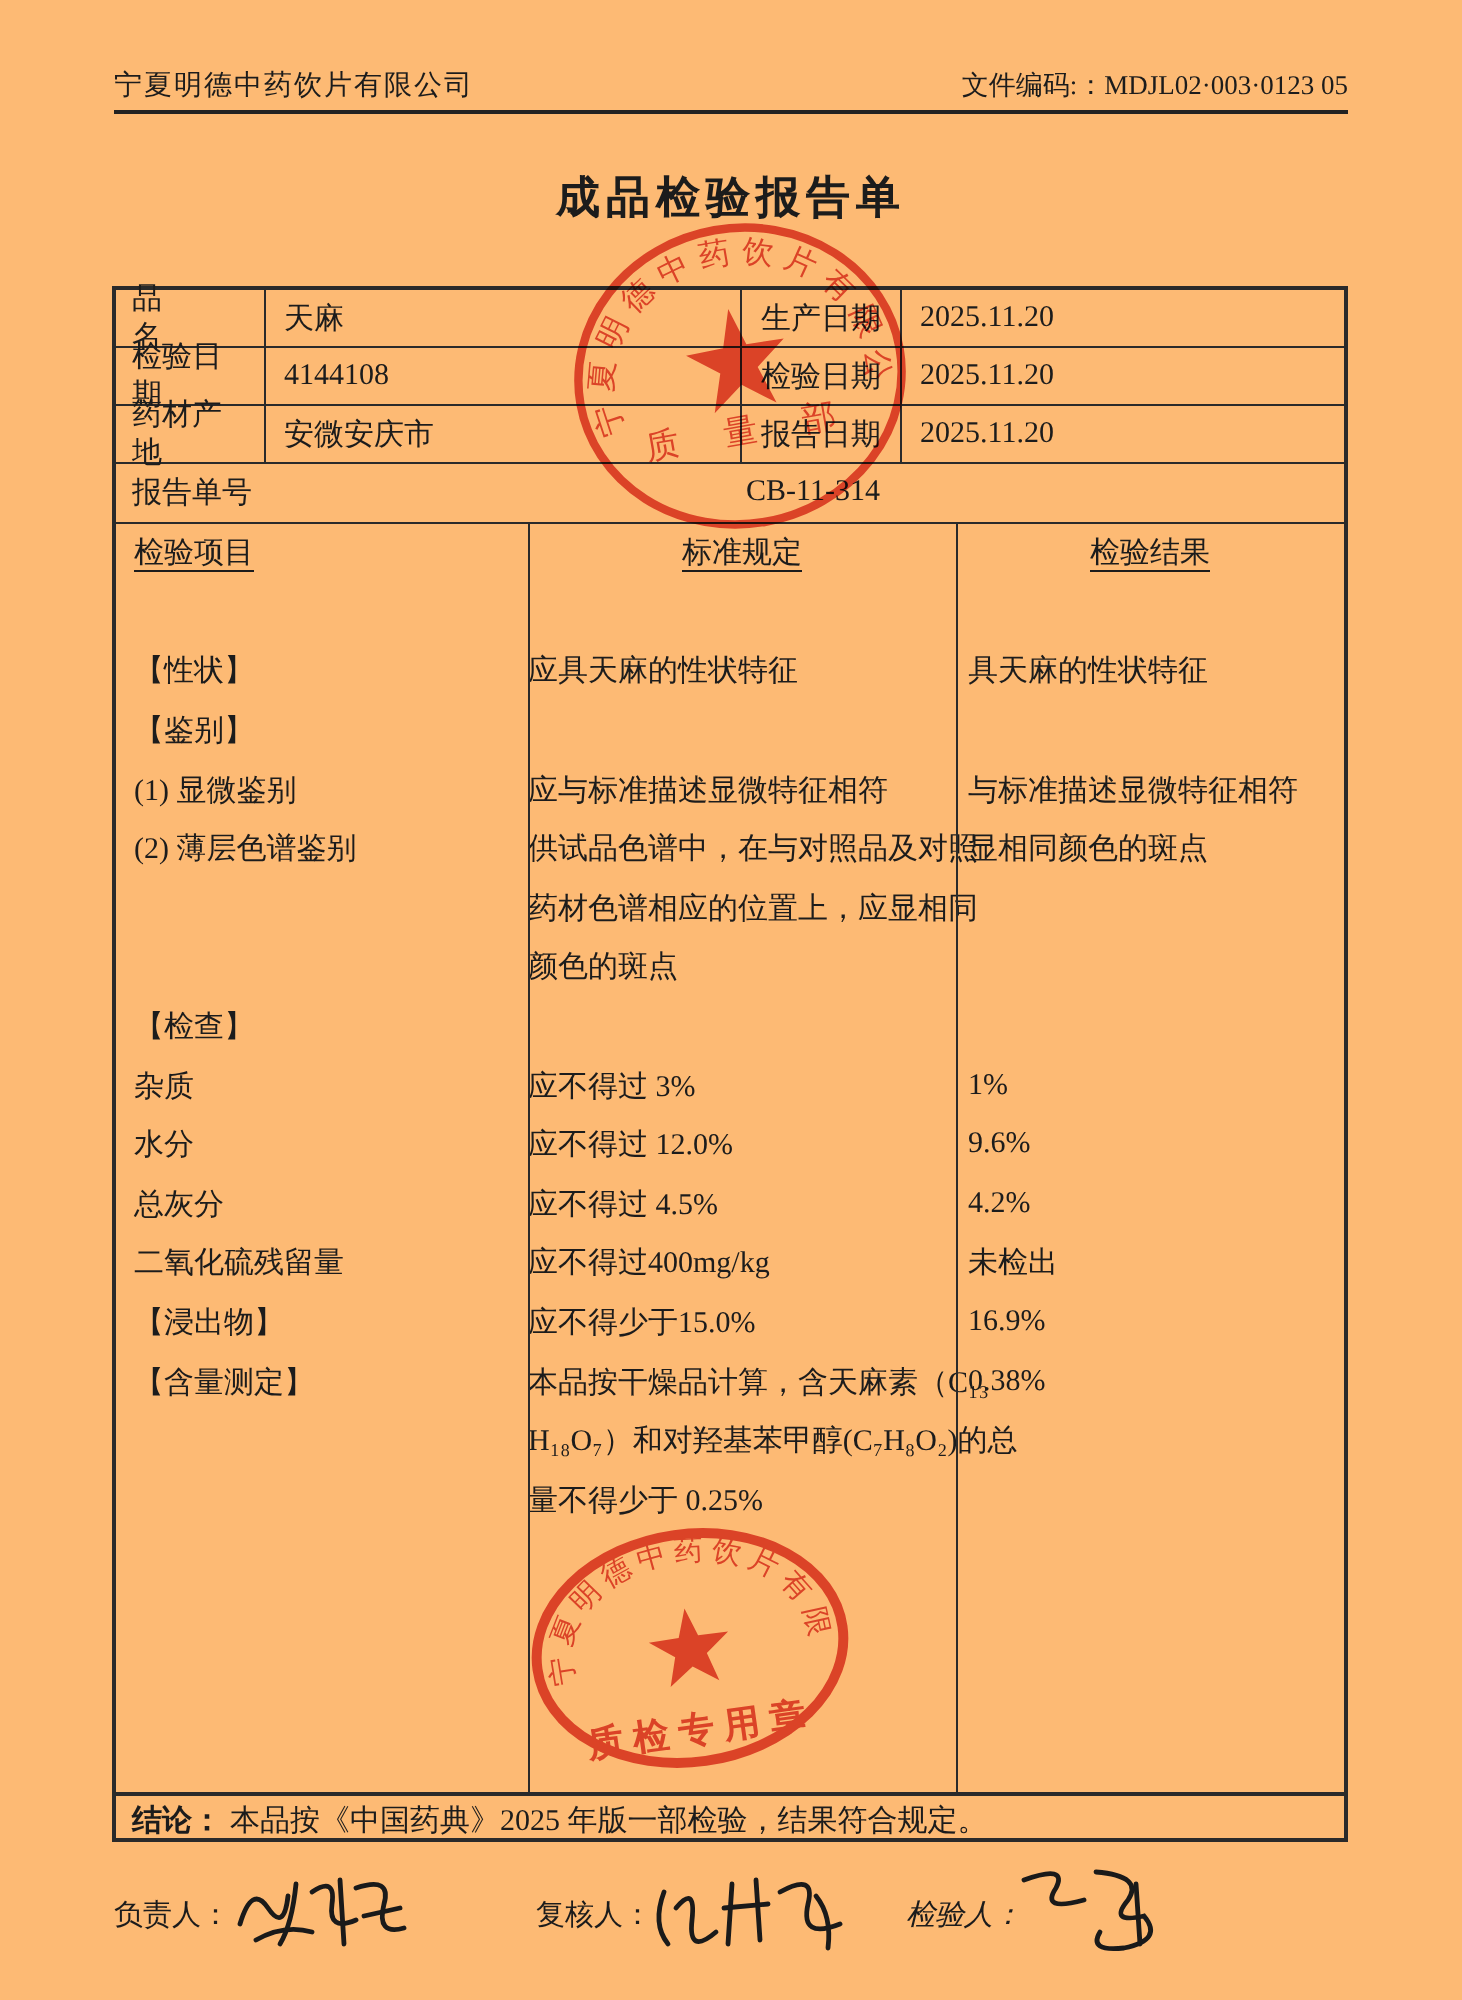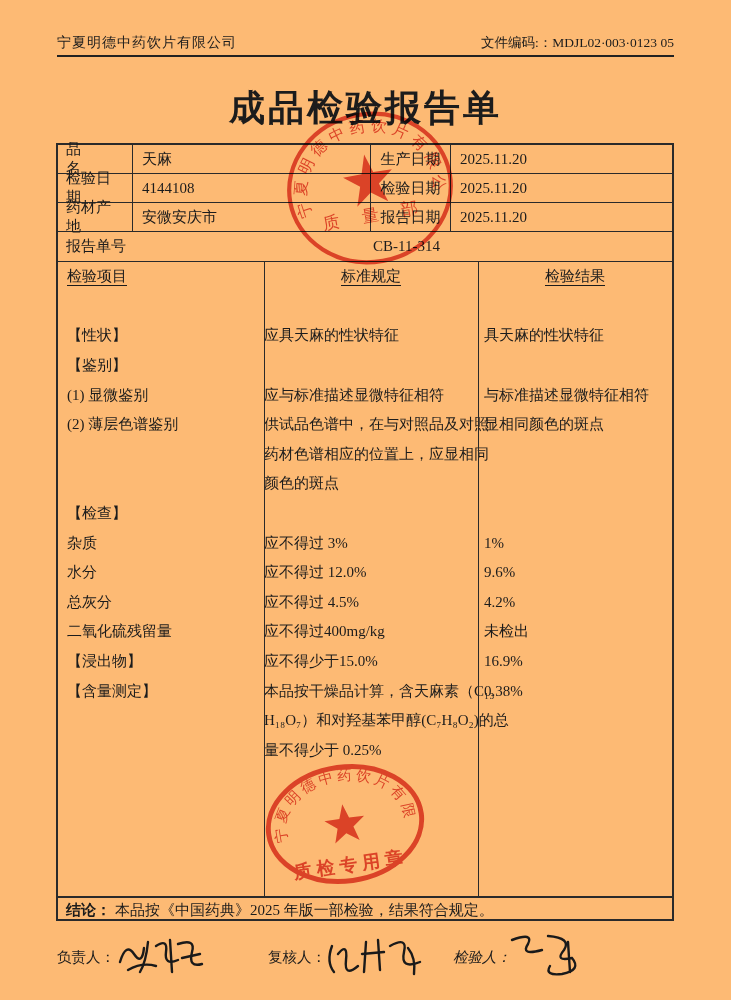--- a/index.html
+++ b/index.html
@@ -6,21 +6,21 @@
   .page{
     position:relative;width:731px;height:1000px;background:#fdba74;overflow:hidden;
     font-family:"Liberation Serif","DejaVu Serif",serif;color:#1c1c1c;
   }
   
   .hdr-company{position:absolute;left:57px;top:34px;font-size:14px;letter-spacing:1px;}
   .hdr-code{position:absolute;right:57px;top:34px;font-size:13.5px;}
   .hdr-rule{position:absolute;left:57px;top:55px;width:617px;height:2px;background:#222;}
   
   .title{position:absolute;left:0;top:84px;width:731px;text-align:center;
-         font-size:36px;font-weight:bold;letter-spacing:3px;font-family:Liberation Serif, serif;}
+         font-size:22px;font-weight:bold;letter-spacing:3px;font-family:Liberation Serif, serif;}
   
   .doc-table{position:absolute;left:56px;top:143px;width:618px;height:778px;
              border:2px solid #2a2a2a;box-sizing:border-box;font-size:15px;}
   .info-row{display:flex;height:29px;box-sizing:border-box;border-bottom:1px solid #2a2a2a;}
   .info-row > div{box-sizing:border-box;display:flex;align-items:center;}
   .ic-l1{width:75px;border-right:1px solid #2a2a2a;padding-left:8px;justify-content:space-between;padding-right:10px;}
   .ic-v1{width:238px;border-right:1px solid #2a2a2a;padding-left:9px;}
   .ic-l2{width:80px;border-right:1px solid #2a2a2a;justify-content:center;}
   .ic-v2{flex:1;padding-left:9px;}
   .report-row{display:flex;height:29px;box-sizing:border-box;}

